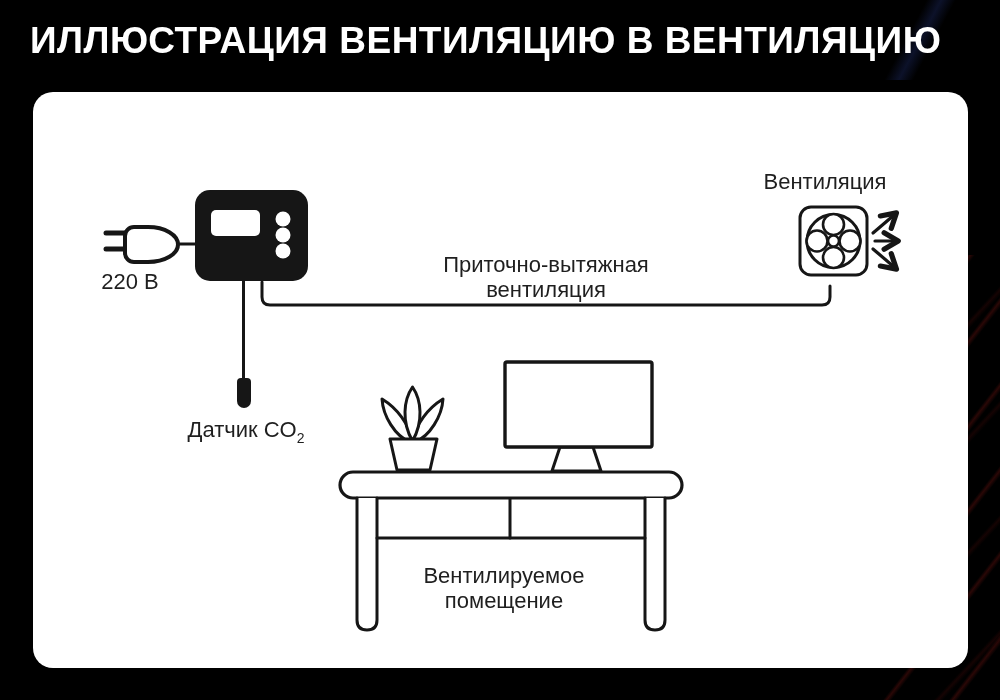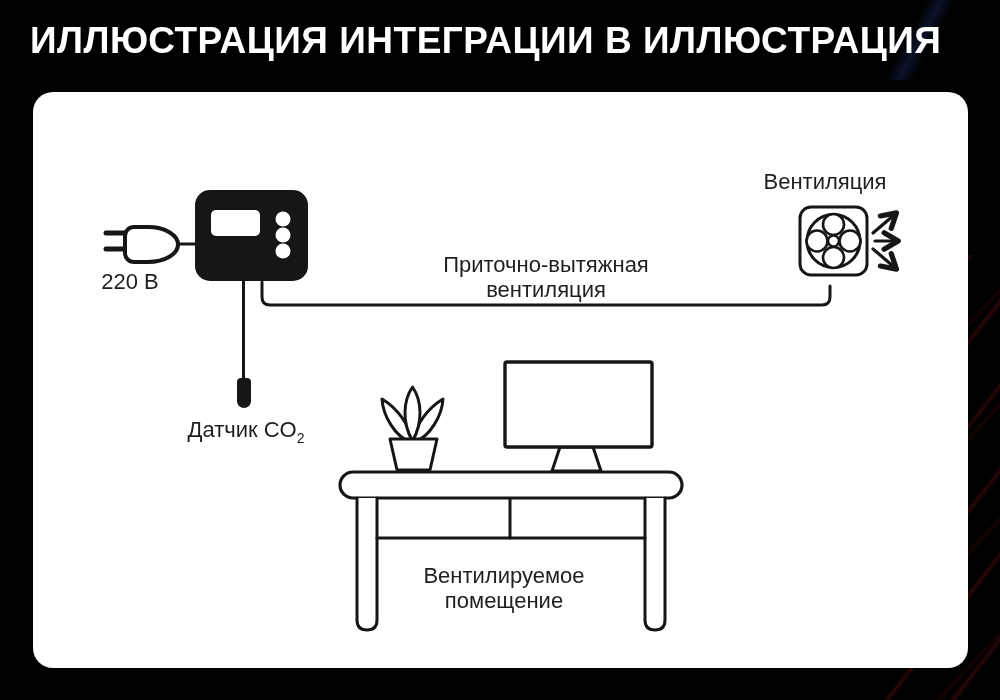--- a/index.html
+++ b/index.html
@@ -54,21 +54,21 @@
     font-family: "Liberation Sans", "DejaVu Sans", sans-serif;
     font-size: 22px;
   }
 </style>
 </head>
 <body>
 
 <div class="bg-streak-blue"></div>
 <div class="bg-streaks-red"></div>
 
-<h1 class="title">ИЛЛЮСТРАЦИЯ ИНТЕГРАЦИИ В ИЛЛЮСТРАЦИЯ</h1>
+<h1 class="title">ИЛЛЮСТРАЦИЯ ВЕНТИЛЯЦИЮ В ВЕНТИЛЯЦИЮ</h1>
 
 <div class="card">
   <svg width="935" height="576" viewBox="0 0 935 576">
     <defs>
       <marker id="arrowhead" viewBox="0 0 10 10" refX="6.5" refY="5" markerWidth="6.8" markerHeight="6.8" orient="auto-start-reverse">
         <path d="M1.5,1.2 L8,5 L1.5,8.8" fill="none" stroke="#161616" stroke-width="2.4" stroke-linecap="round" stroke-linejoin="round"></path>
       </marker>
     </defs>
 
     <g stroke="#161616" stroke-linecap="round" stroke-linejoin="round">

